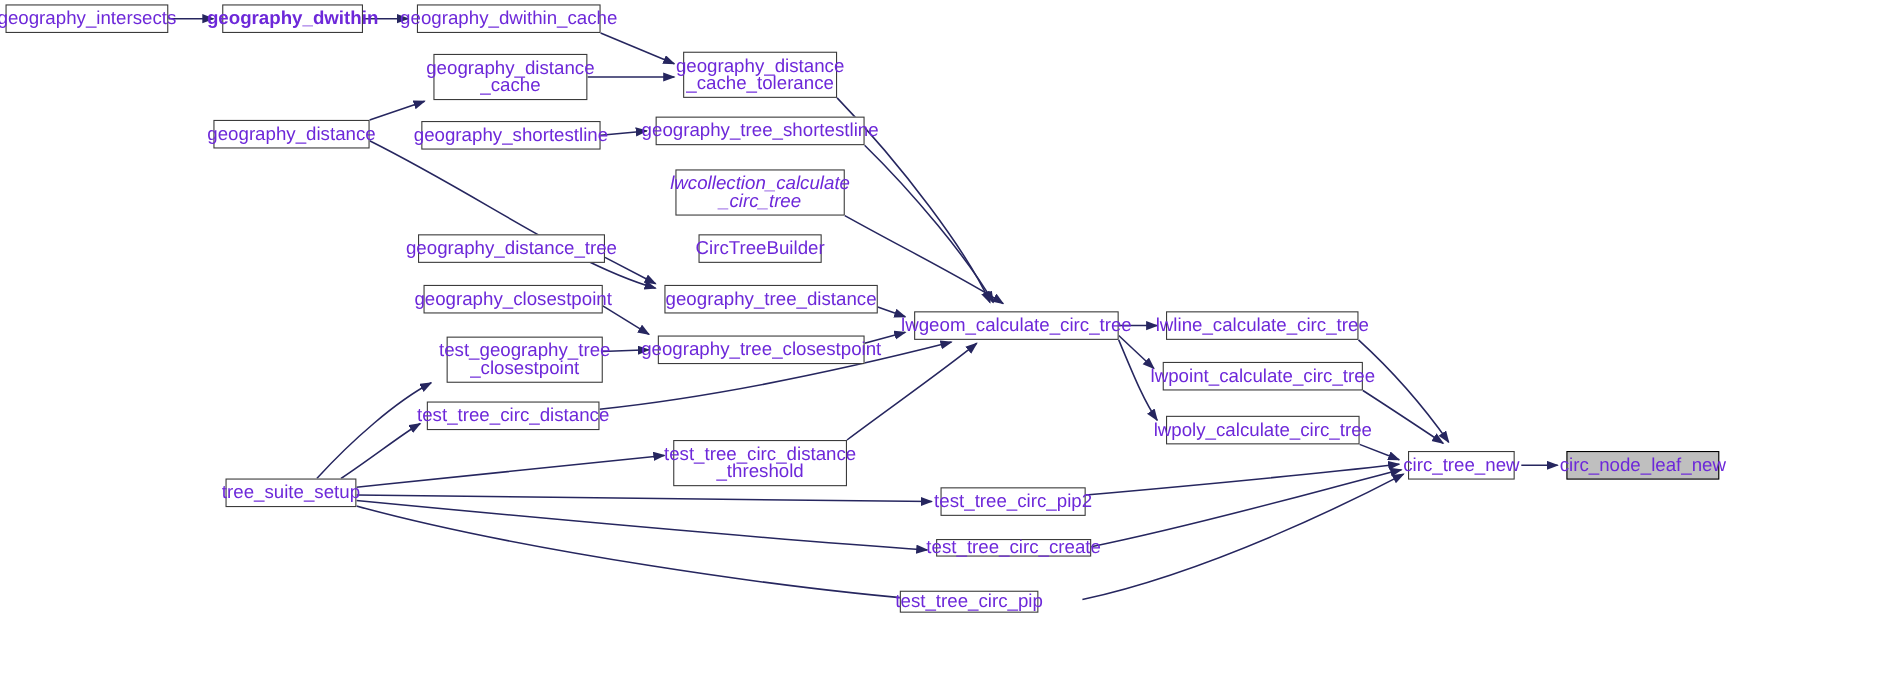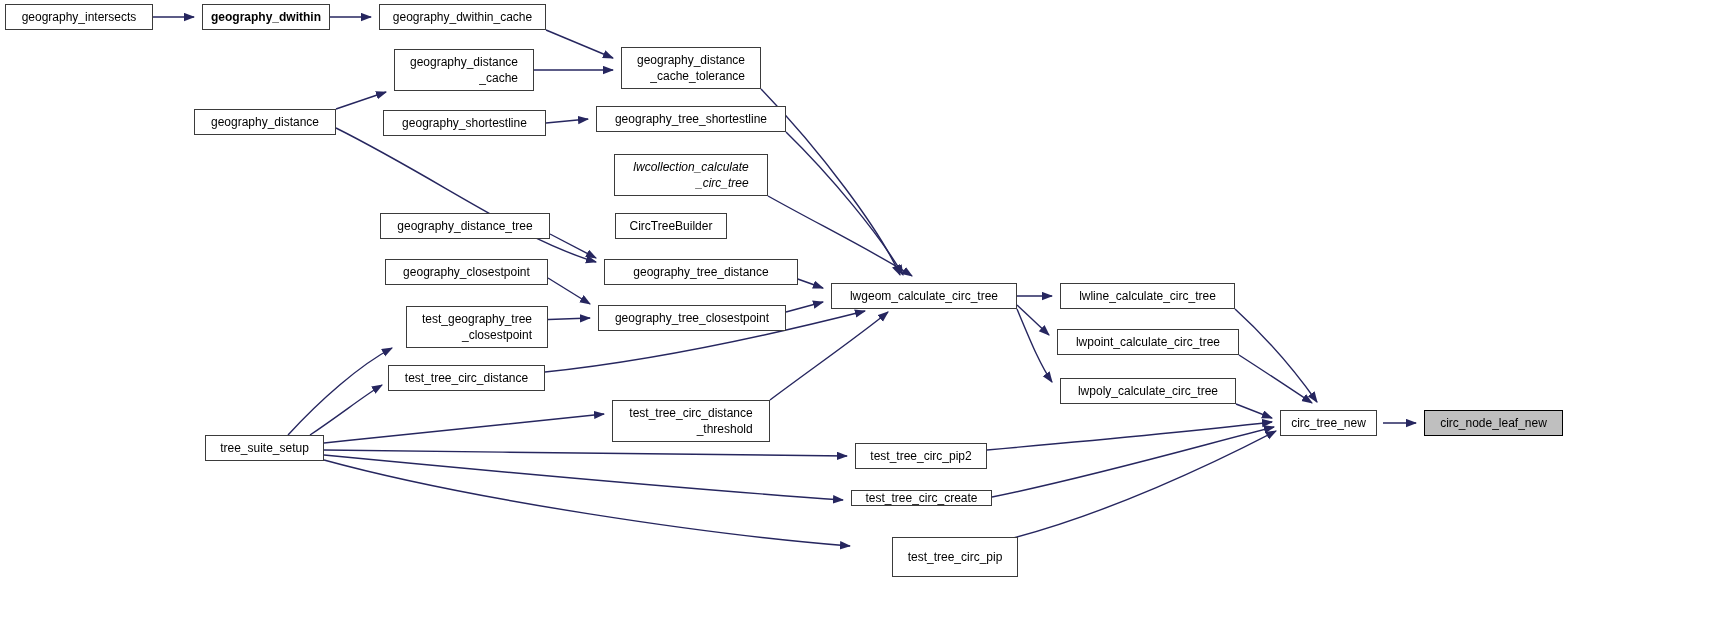--- a/index.html
+++ b/index.html
@@ -24,26 +24,26 @@
     top: 0;
     width: 1728px;
     height: 625px;
     pointer-events: none;
   }
   .node {
     position: absolute;
     box-sizing: border-box;
     border: 1px solid #3b3b3b;
     background: #ffffff;
-    color: #000000;
+    color: #6d28d9;
     display: flex;
     align-items: center;
     justify-content: center;
-    text-align: right;
-    font-size: 12px;
+    text-align: center;
+    font-size: 17px;
     line-height: 16px;
     white-space: pre-line;
     letter-spacing: 0px;
     z-index: 2;
   }
   .node.highlight {
     background: #bfbfbf;
     border-color: #000000;
   }
 </style>
@@ -99,34 +99,34 @@
       <div class="node" style="left: 379px; top: 4px; width: 167px; height: 26px;">geography_dwithin_cache</div>
       <div class="node" style="left: 621px; top: 47px; width: 140px; height: 42px;">geography_distance
 _cache_tolerance</div>
       <div class="node" style="left: 394px; top: 49px; width: 140px; height: 42px;">geography_distance
 _cache</div>
       <div class="node" style="left: 194px; top: 109px; width: 142px; height: 26px;">geography_distance</div>
       <div class="node" style="left: 383px; top: 110px; width: 163px; height: 26px;">geography_shortestline</div>
       <div class="node" style="left: 596px; top: 106px; width: 190px; height: 26px;">geography_tree_shortestline</div>
       <div class="node" style="left: 614px; top: 154px; width: 154px; height: 42px; font-style: italic;">lwcollection_calculate
 _circ_tree</div>
-      <div class="node" style="left: 615px; top: 213px; width: 112px; height: 26px;">CircTreeBuilder</div>
+      <div class="node" style="left: 635px; top: 213px; width: 112px; height: 26px;">CircTreeBuilder</div>
       <div class="node" style="left: 380px; top: 213px; width: 170px; height: 26px;">geography_distance_tree</div>
       <div class="node" style="left: 385px; top: 259px; width: 163px; height: 26px;">geography_closestpoint</div>
       <div class="node" style="left: 604px; top: 259px; width: 194px; height: 26px;">geography_tree_distance</div>
       <div class="node" style="left: 406px; top: 306px; width: 142px; height: 42px;">test_geography_tree
 _closestpoint</div>
       <div class="node" style="left: 598px; top: 305px; width: 188px; height: 26px;">geography_tree_closestpoint</div>
       <div class="node" style="left: 831px; top: 283px; width: 186px; height: 26px;">lwgeom_calculate_circ_tree</div>
       <div class="node" style="left: 1060px; top: 283px; width: 175px; height: 26px;">lwline_calculate_circ_tree</div>
       <div class="node" style="left: 1057px; top: 329px; width: 182px; height: 26px;">lwpoint_calculate_circ_tree</div>
       <div class="node" style="left: 1060px; top: 378px; width: 176px; height: 26px;">lwpoly_calculate_circ_tree</div>
       <div class="node" style="left: 388px; top: 365px; width: 157px; height: 26px;">test_tree_circ_distance</div>
       <div class="node" style="left: 612px; top: 400px; width: 158px; height: 42px;">test_tree_circ_distance
 _threshold</div>
       <div class="node" style="left: 205px; top: 435px; width: 119px; height: 26px;">tree_suite_setup</div>
       <div class="node" style="left: 1280px; top: 410px; width: 97px; height: 26px;">circ_tree_new</div>
       <div class="node highlight" style="left: 1424px; top: 410px; width: 139px; height: 26px;">circ_node_leaf_new</div>
       <div class="node" style="left: 855px; top: 443px; width: 132px; height: 26px;">test_tree_circ_pip2</div>
       <div class="node" style="left: 851px; top: 490px; width: 141px; height: 16px;">test_tree_circ_create</div>
-      <div class="node" style="left: 892px; top: 537px; width: 126px; height: 40px;">test_tree_circ_pip</div>
+      <div class="node" style="left: 818px; top: 537px; width: 126px; height: 20px;">test_tree_circ_pip</div>
     </div>
 </div>
 
 </body></html>

